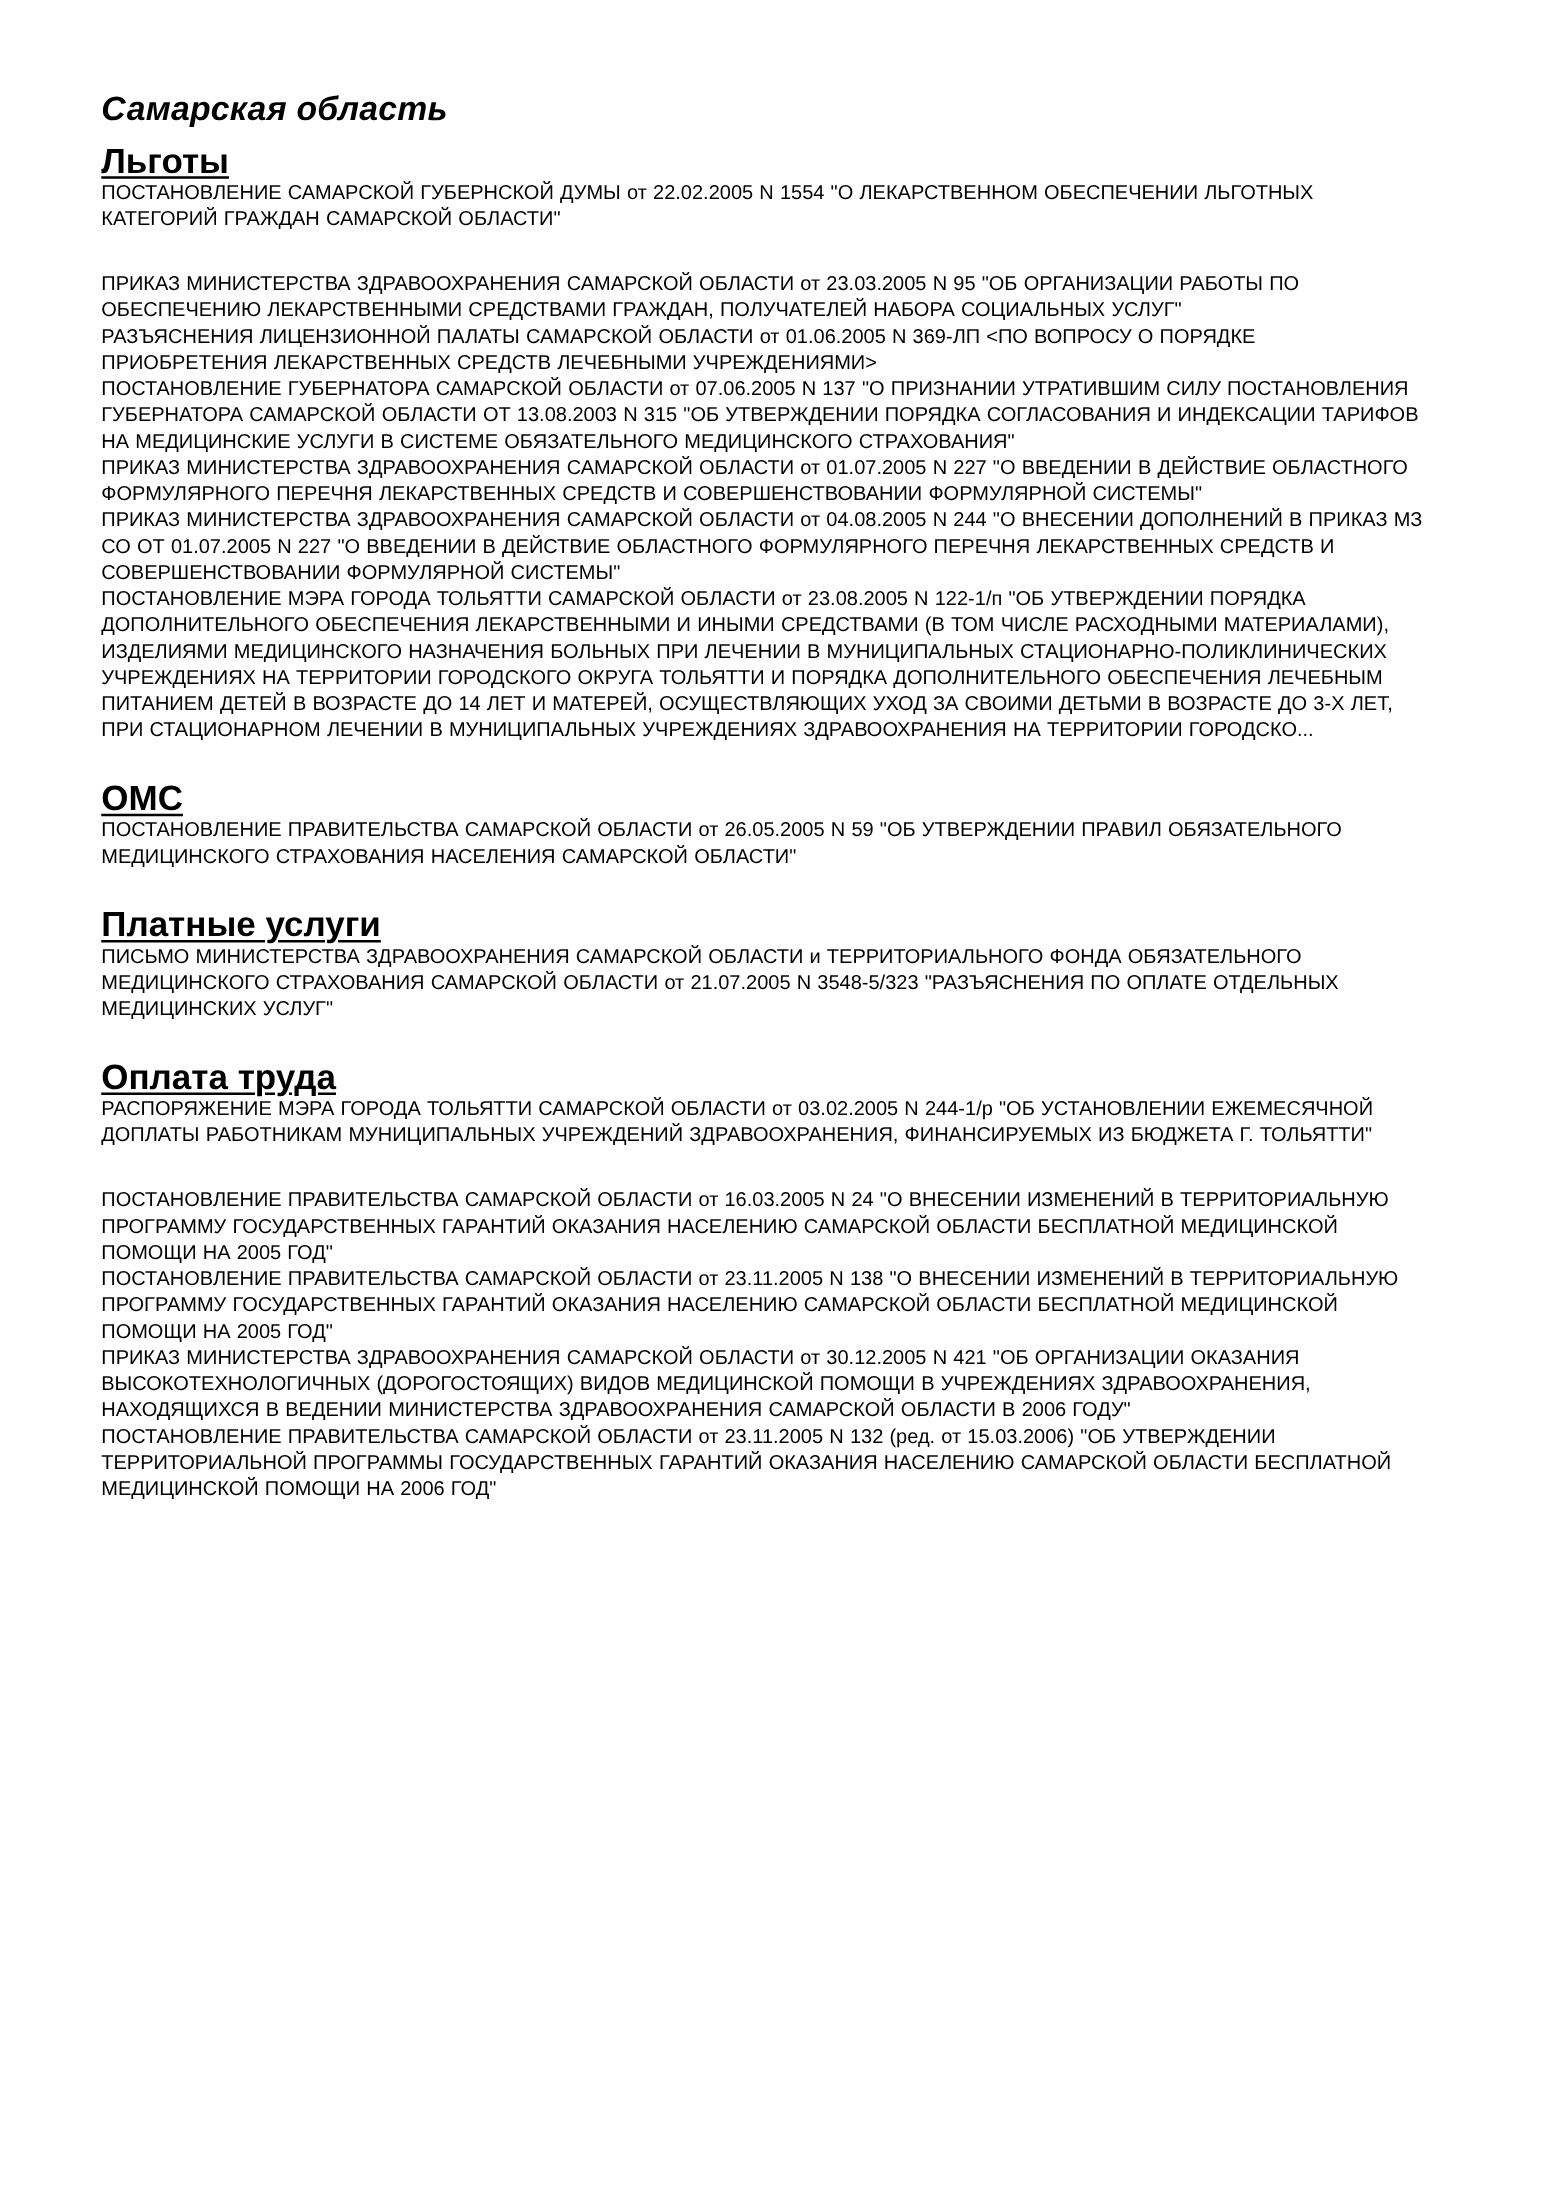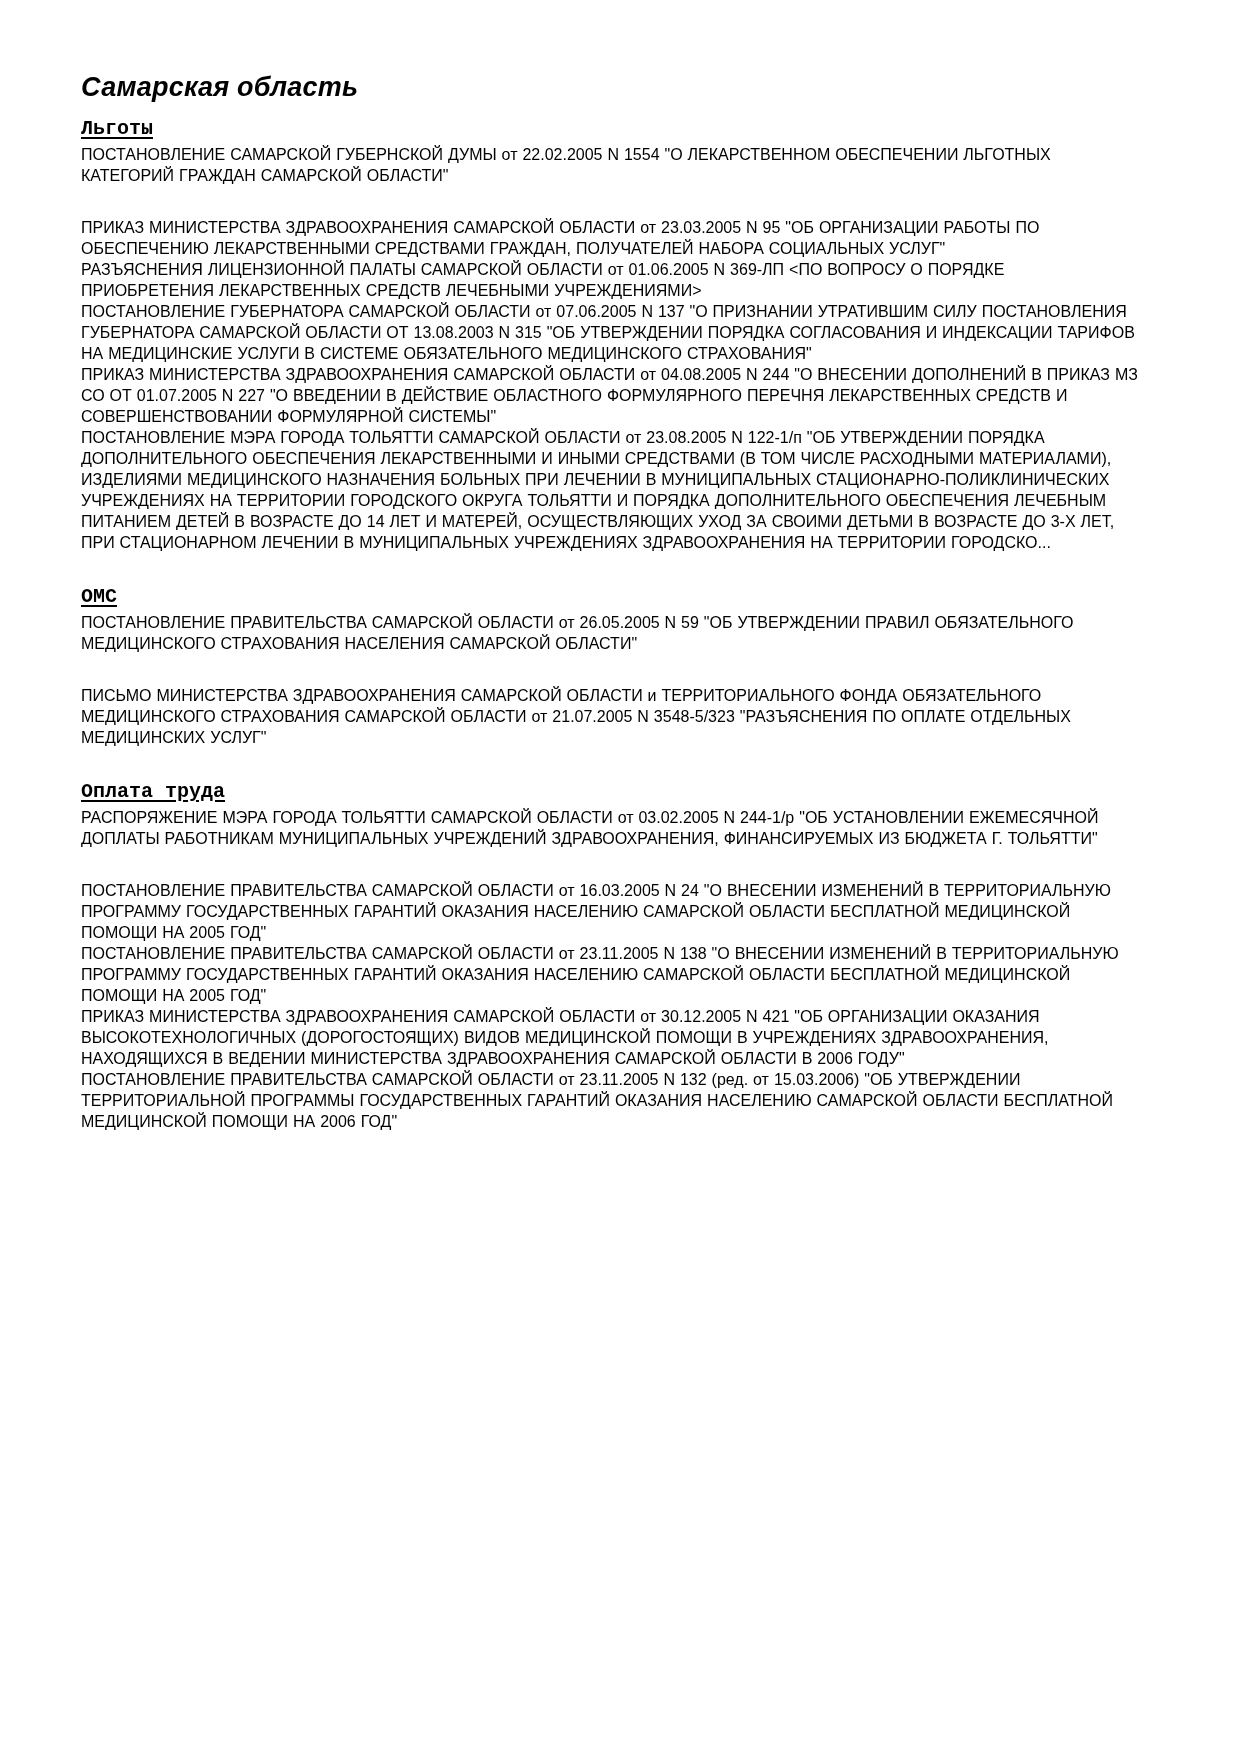--- a/index.html
+++ b/index.html
@@ -25,28 +25,27 @@
     font-weight: bold;
     font-style: italic;
     line-height: 34px;
     margin: 0 0 9px 0;
     letter-spacing: 0.2px;
   }
   .section {
     margin: 0 0 31px 0;
   }
   .section-heading {
-    font-size: 20px;
+    font-size: 28px;
     font-weight: bold;
     line-height: 26px;
     margin: 12px 0 2px 0;
     text-decoration: underline;
     text-decoration-thickness: 2px;
     text-underline-offset: 3px;
-    font-family: Liberation Mono, monospace;
   }
   .doc-item {
     font-size: 16px;
     line-height: 21px;
     margin: 0;
     word-spacing: 0.5px;
   }
 </style>
 </head>
 <body>
@@ -59,33 +58,35 @@
     <div>
           <p class="doc-item">ПОСТАНОВЛЕНИЕ САМАРСКОЙ ГУБЕРНСКОЙ ДУМЫ от 22.02.2005 N 1554 "О ЛЕКАРСТВЕННОМ ОБЕСПЕЧЕНИИ ЛЬГОТНЫХ КАТЕГОРИЙ ГРАЖДАН САМАРСКОЙ ОБЛАСТИ"</p>
         </div>
   </section>
 
   <section class="section">
     <div>
           <p class="doc-item">ПРИКАЗ МИНИСТЕРСТВА ЗДРАВООХРАНЕНИЯ САМАРСКОЙ ОБЛАСТИ от 23.03.2005 N 95 "ОБ ОРГАНИЗАЦИИ РАБОТЫ ПО ОБЕСПЕЧЕНИЮ ЛЕКАРСТВЕННЫМИ СРЕДСТВАМИ ГРАЖДАН, ПОЛУЧАТЕЛЕЙ НАБОРА СОЦИАЛЬНЫХ УСЛУГ"</p>
           <p class="doc-item">РАЗЪЯСНЕНИЯ ЛИЦЕНЗИОННОЙ ПАЛАТЫ САМАРСКОЙ ОБЛАСТИ от 01.06.2005 N 369-ЛП &lt;ПО ВОПРОСУ О ПОРЯДКЕ ПРИОБРЕТЕНИЯ ЛЕКАРСТВЕННЫХ СРЕДСТВ ЛЕЧЕБНЫМИ УЧРЕЖДЕНИЯМИ&gt;</p>
           <p class="doc-item">ПОСТАНОВЛЕНИЕ ГУБЕРНАТОРА САМАРСКОЙ ОБЛАСТИ от 07.06.2005 N 137 "О ПРИЗНАНИИ УТРАТИВШИМ СИЛУ ПОСТАНОВЛЕНИЯ ГУБЕРНАТОРА САМАРСКОЙ ОБЛАСТИ ОТ 13.08.2003 N 315 "ОБ УТВЕРЖДЕНИИ ПОРЯДКА СОГЛАСОВАНИЯ И ИНДЕКСАЦИИ ТАРИФОВ НА МЕДИЦИНСКИЕ УСЛУГИ В СИСТЕМЕ ОБЯЗАТЕЛЬНОГО МЕДИЦИНСКОГО СТРАХОВАНИЯ"</p>
+          <p class="doc-item">ПРИКАЗ МИНИСТЕРСТВА ЗДРАВООХРАНЕНИЯ САМАРСКОЙ ОБЛАСТИ от 01.07.2005 N 227  "О ВВЕДЕНИИ В ДЕЙСТВИЕ ОБЛАСТНОГО ФОРМУЛЯРНОГО ПЕРЕЧНЯ ЛЕКАРСТВЕННЫХ СРЕДСТВ И СОВЕРШЕНСТВОВАНИИ ФОРМУЛЯРНОЙ СИСТЕМЫ"</p>
           <p class="doc-item">ПРИКАЗ МИНИСТЕРСТВА ЗДРАВООХРАНЕНИЯ САМАРСКОЙ ОБЛАСТИ от 04.08.2005 N 244 "О ВНЕСЕНИИ ДОПОЛНЕНИЙ В ПРИКАЗ МЗ СО ОТ 01.07.2005 N 227 "О ВВЕДЕНИИ В ДЕЙСТВИЕ ОБЛАСТНОГО ФОРМУЛЯРНОГО ПЕРЕЧНЯ ЛЕКАРСТВЕННЫХ СРЕДСТВ И СОВЕРШЕНСТВОВАНИИ ФОРМУЛЯРНОЙ СИСТЕМЫ"</p>
           <p class="doc-item">ПОСТАНОВЛЕНИЕ МЭРА ГОРОДА ТОЛЬЯТТИ САМАРСКОЙ ОБЛАСТИ от 23.08.2005 N 122-1/п "ОБ УТВЕРЖДЕНИИ ПОРЯДКА ДОПОЛНИТЕЛЬНОГО ОБЕСПЕЧЕНИЯ ЛЕКАРСТВЕННЫМИ И ИНЫМИ СРЕДСТВАМИ (В ТОМ ЧИСЛЕ РАСХОДНЫМИ МАТЕРИАЛАМИ), ИЗДЕЛИЯМИ МЕДИЦИНСКОГО НАЗНАЧЕНИЯ БОЛЬНЫХ ПРИ ЛЕЧЕНИИ В МУНИЦИПАЛЬНЫХ СТАЦИОНАРНО-ПОЛИКЛИНИЧЕСКИХ УЧРЕЖДЕНИЯХ НА ТЕРРИТОРИИ ГОРОДСКОГО ОКРУГА ТОЛЬЯТТИ И ПОРЯДКА ДОПОЛНИТЕЛЬНОГО ОБЕСПЕЧЕНИЯ ЛЕЧЕБНЫМ ПИТАНИЕМ ДЕТЕЙ В ВОЗРАСТЕ ДО 14 ЛЕТ И МАТЕРЕЙ, ОСУЩЕСТВЛЯЮЩИХ УХОД ЗА СВОИМИ ДЕТЬМИ В ВОЗРАСТЕ ДО 3-Х ЛЕТ, ПРИ СТАЦИОНАРНОМ ЛЕЧЕНИИ В МУНИЦИПАЛЬНЫХ УЧРЕЖДЕНИЯХ ЗДРАВООХРАНЕНИЯ НА ТЕРРИТОРИИ ГОРОДСКО...</p>
         </div>
   </section>
 
   <section class="section">
     <h2 class="section-heading">ОМС</h2>
     <div>
           <p class="doc-item">ПОСТАНОВЛЕНИЕ ПРАВИТЕЛЬСТВА САМАРСКОЙ ОБЛАСТИ от 26.05.2005 N 59 "ОБ УТВЕРЖДЕНИИ ПРАВИЛ ОБЯЗАТЕЛЬНОГО МЕДИЦИНСКОГО СТРАХОВАНИЯ НАСЕЛЕНИЯ САМАРСКОЙ ОБЛАСТИ"</p>
         </div>
   </section>
 
   <section class="section">
+    <h2 class="section-heading">Платные услуги</h2>
     <div>
           <p class="doc-item">ПИСЬМО МИНИСТЕРСТВА ЗДРАВООХРАНЕНИЯ САМАРСКОЙ ОБЛАСТИ и ТЕРРИТОРИАЛЬНОГО ФОНДА ОБЯЗАТЕЛЬНОГО МЕДИЦИНСКОГО СТРАХОВАНИЯ САМАРСКОЙ ОБЛАСТИ от 21.07.2005 N 3548-5/323 "РАЗЪЯСНЕНИЯ ПО ОПЛАТЕ ОТДЕЛЬНЫХ МЕДИЦИНСКИХ УСЛУГ"</p>
         </div>
   </section>
 
   <section class="section">
     <h2 class="section-heading">Оплата труда</h2>
     <div>
           <p class="doc-item">РАСПОРЯЖЕНИЕ МЭРА ГОРОДА ТОЛЬЯТТИ САМАРСКОЙ ОБЛАСТИ от 03.02.2005 N 244-1/р "ОБ УСТАНОВЛЕНИИ ЕЖЕМЕСЯЧНОЙ ДОПЛАТЫ РАБОТНИКАМ МУНИЦИПАЛЬНЫХ УЧРЕЖДЕНИЙ ЗДРАВООХРАНЕНИЯ, ФИНАНСИРУЕМЫХ ИЗ БЮДЖЕТА Г. ТОЛЬЯТТИ"</p>
         </div>

